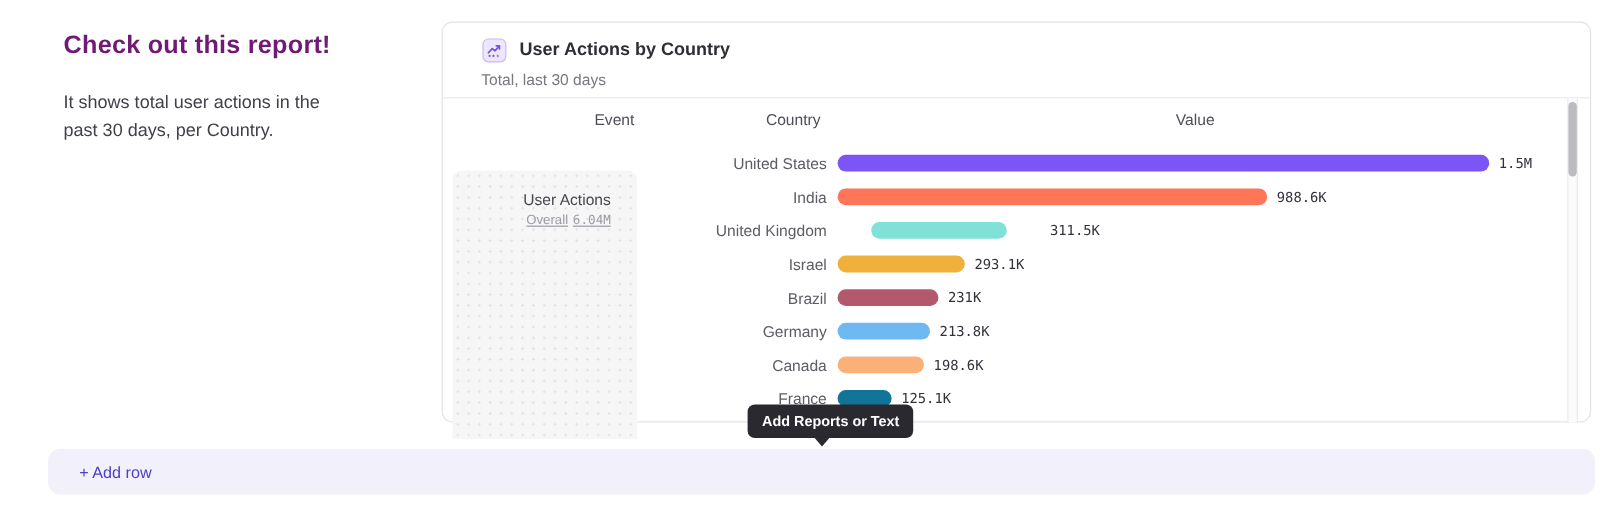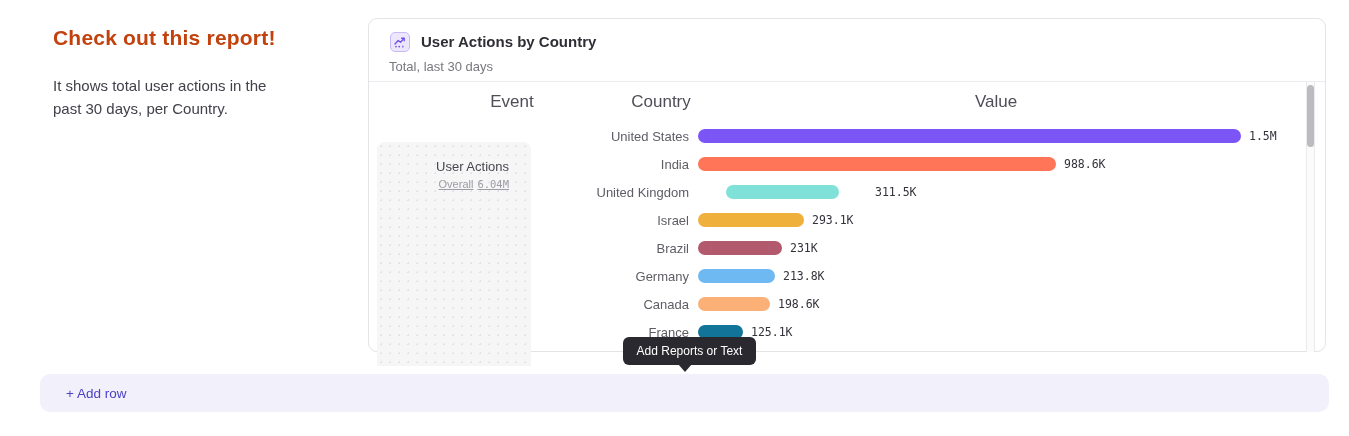--- a/index.html
+++ b/index.html
@@ -1,37 +1,37 @@
 <!DOCTYPE html>
 <html><head>
 <meta charset="utf-8">
 <style>
   * { margin:0; padding:0; box-sizing:border-box; }
   html,body { width:1349px; height:436px; background:#ffffff;
     font-family:"Liberation Sans", sans-serif; overflow:hidden; position:relative; }
 
   
   .intro { position:absolute; left:53px; top:26px; width:250px; }
-  .intro h1 { font-size:21px; font-weight:700; color:#c2410c; letter-spacing:.2px; }
+  .intro h1 { font-size:21px; font-weight:700; color:#701a75; letter-spacing:.2px; }
   .intro p { margin-top:24px; font-size:15px; line-height:1.55; color:#41414a; width:238px; }
 
   
   .card { position:absolute; left:368px; top:18px; width:958px; height:334px;
     background:#fff; border:1px solid #e4e4e8; border-radius:9px; }
-  .card-header { position:absolute; left:4px; top:0; width:100%; height:62px; }
+  .card-header { position:absolute; left:16px; top:0; width:100%; height:62px; }
   .report-icon { position:absolute; left:17px; top:13px; width:20px; height:20px;
     background:#ece7fd; border:1px solid #c9b8fa; border-radius:5px;
     display:flex; align-items:center; justify-content:center; }
   .card-title { position:absolute; left:48px; top:14px; font-size:15px; font-weight:700; color:#2e2e35; }
   .card-subtitle { position:absolute; left:16px; top:40px; font-size:13px; color:#78787f; }
   .card-divider { position:absolute; left:0; top:62px; width:100%; height:1px; background:#ececf0; }
 
   
   .col-header { position:absolute; top:73px; transform:translateX(-50%);
-    font-size:17px; color:#4e4e58; }
+    font-size:13px; color:#4e4e58; }
   .col-event   { left:143px; }
   .col-country { left:292px; }
   .col-value   { left:627px; }
 
   
   .event-box { position:absolute; left:8px; top:123px; width:154px; height:224px;
     background:#f6f6f7; border-radius:8px 8px 0 0; text-align:right; padding:16px 22px 0 0;
     background-image:radial-gradient(#e2e2e6 1px, transparent 1px); background-size:9px 9px; }
   .event-name { font-size:13px; color:#47474f; line-height:18px; }
   .event-total-line { font-size:11px; color:#9c9ca4; line-height:16px;text-decoration:underline; }
@@ -46,21 +46,21 @@
     font-size:11.5px; color:#32323a; white-space:nowrap; }
 
   
   .scroll-track { position:absolute; left:937px; top:63px; width:9px; height:270px;
     background:#fbfbfc; border-left:1px solid #ebebee; border-right:1px solid #ebebee; }
   .scroll-thumb { position:absolute; left:0px; top:3px; width:7px; height:62px;
     background:#bbbbc0; border-radius:4px; }
 
   
   .tooltip { position:absolute; left:623px; top:337px; min-width:133px; height:28px;
-    background:#29292f; border-radius:6px; color:#fff; font-size:12px; font-weight:400;
+    background:#29292f; border-radius:6px; color:#fff; font-size:12px; font-weight:700;
     display:flex; align-items:center; justify-content:center; padding:0 12px;
     white-space:nowrap; z-index:5; }
   .tooltip-arrow { position:absolute; left:678px; top:364px; width:0; height:0; z-index:5;
     border-left:7px solid transparent; border-right:7px solid transparent;
     border-top:8px solid #29292f; }
 
   
   .add-row-bar { position:absolute; left:40px; top:374px; width:1289px; height:38px;
     background:#f2f0fa; border-radius:10px; display:flex; align-items:center; cursor:pointer; }
   .add-row-label { margin-left:26px; font-size:13.5px; font-weight:400; color:#4c40c5; }

